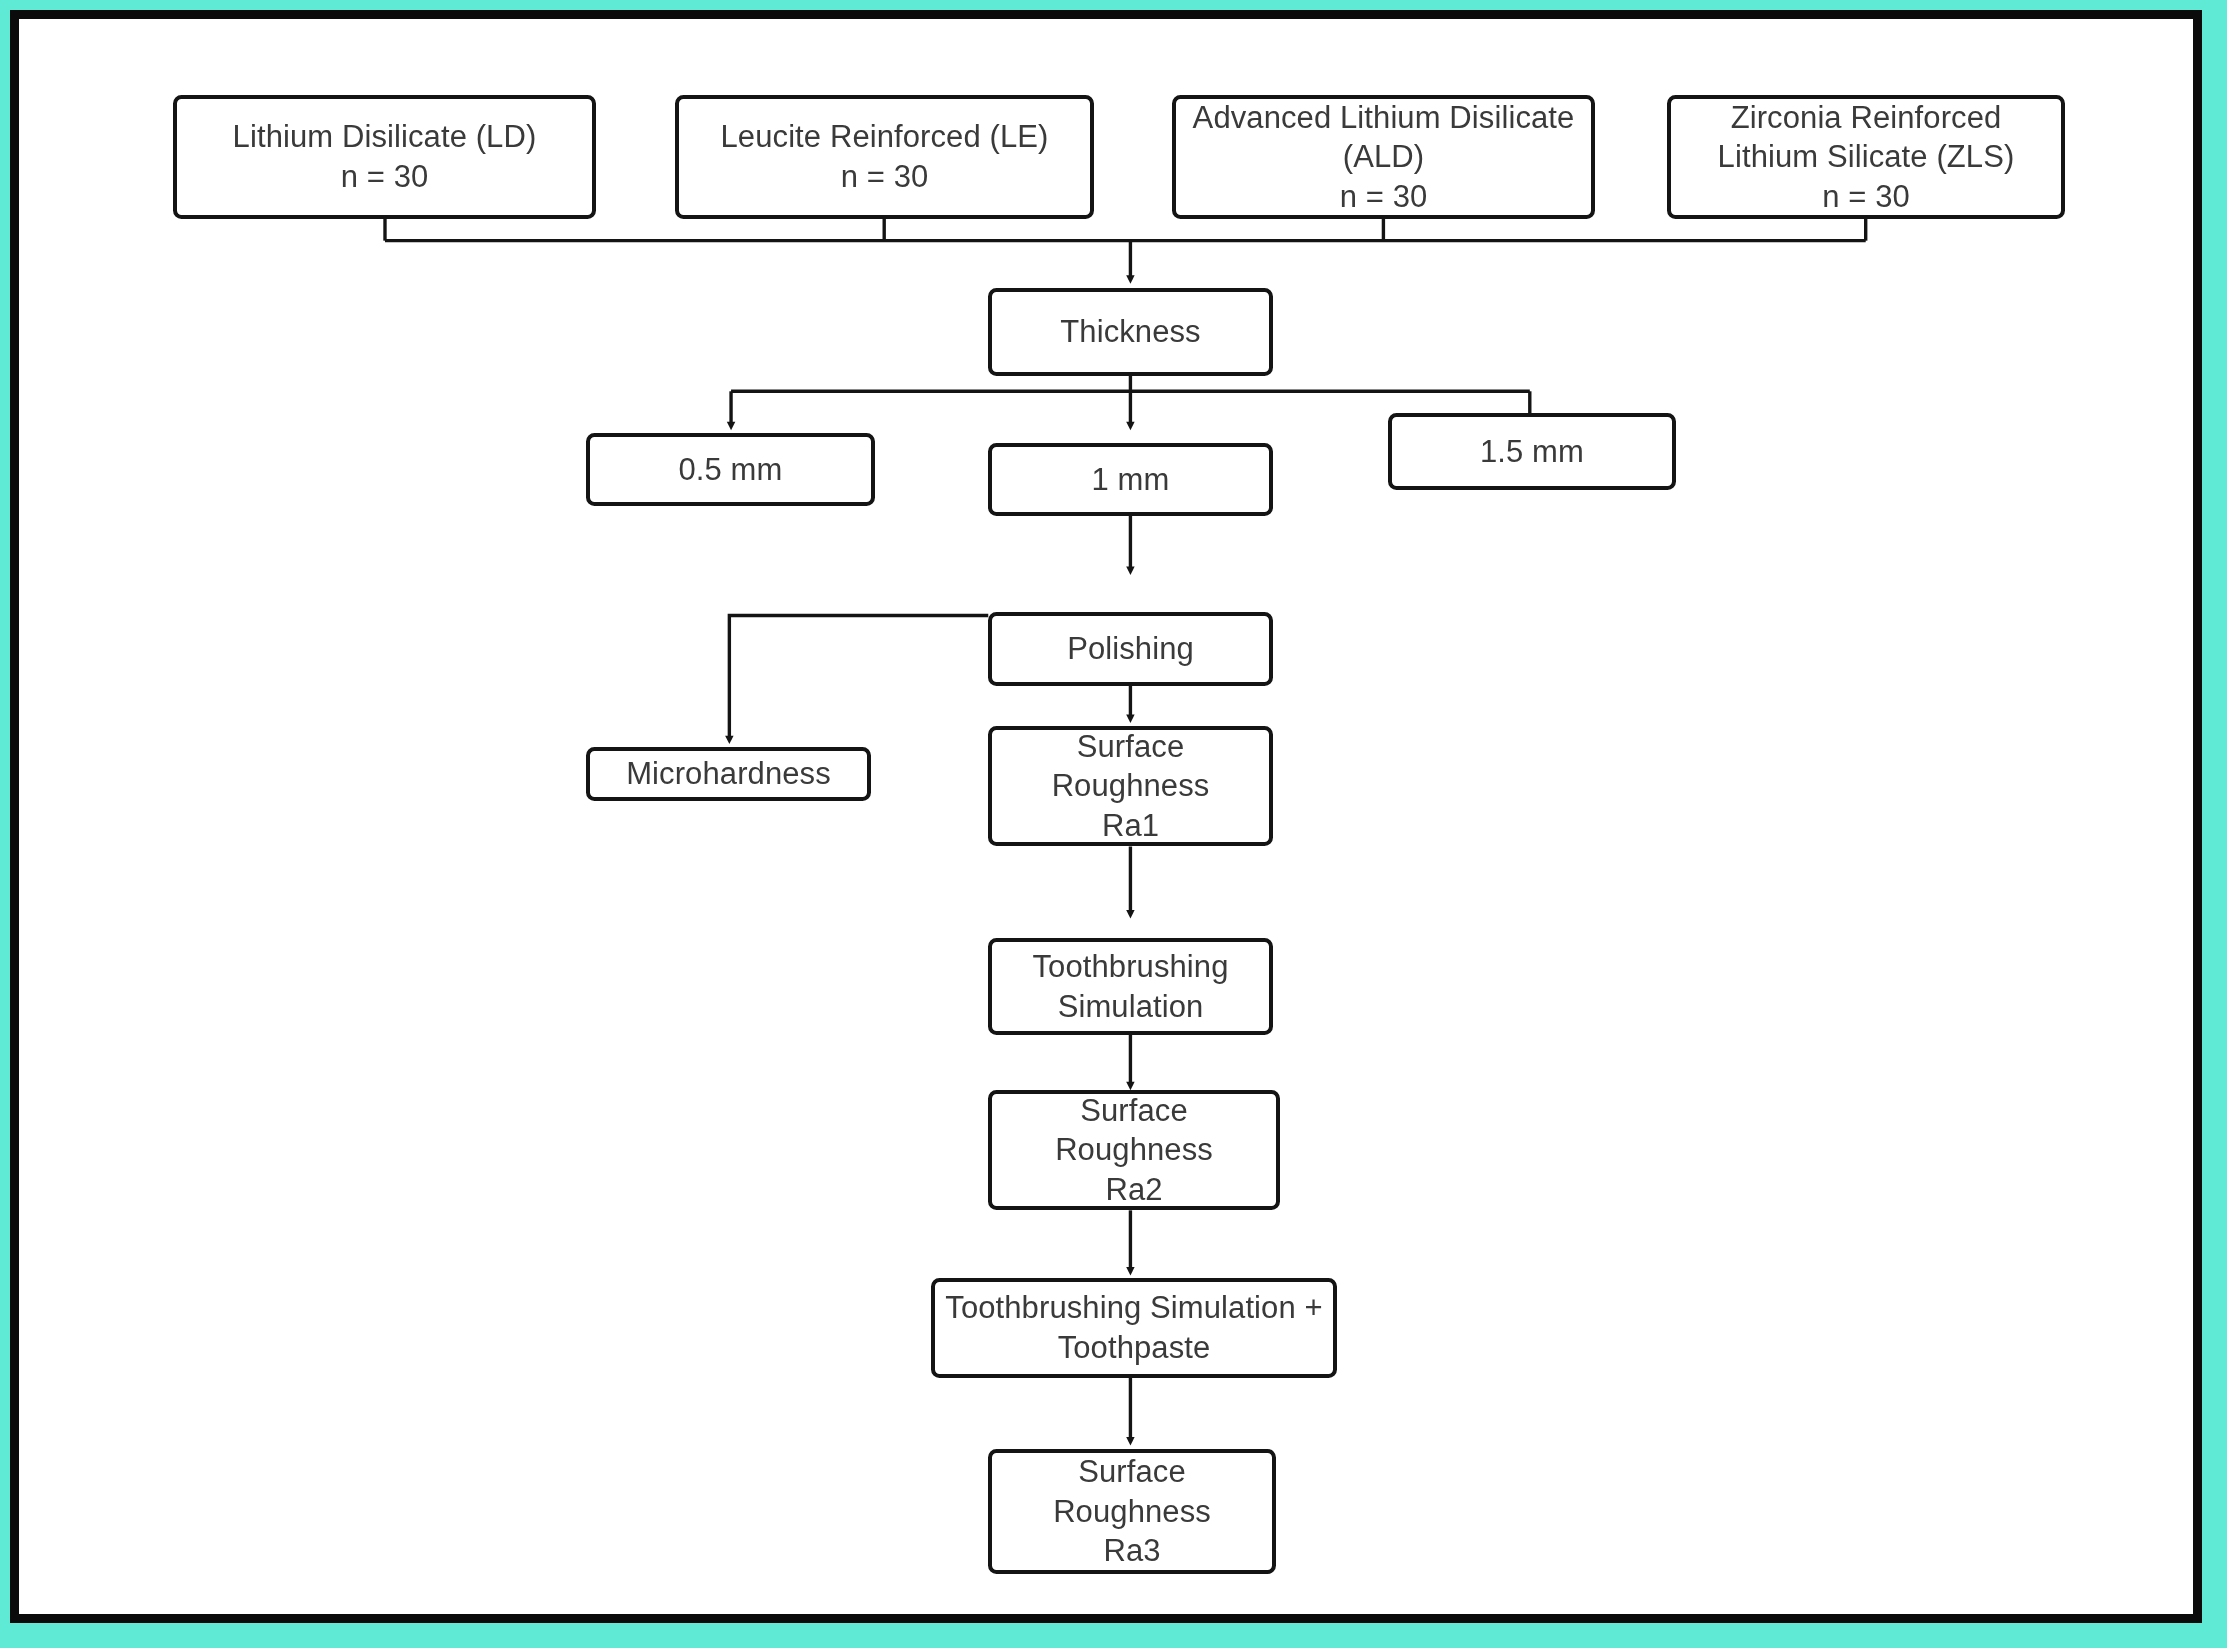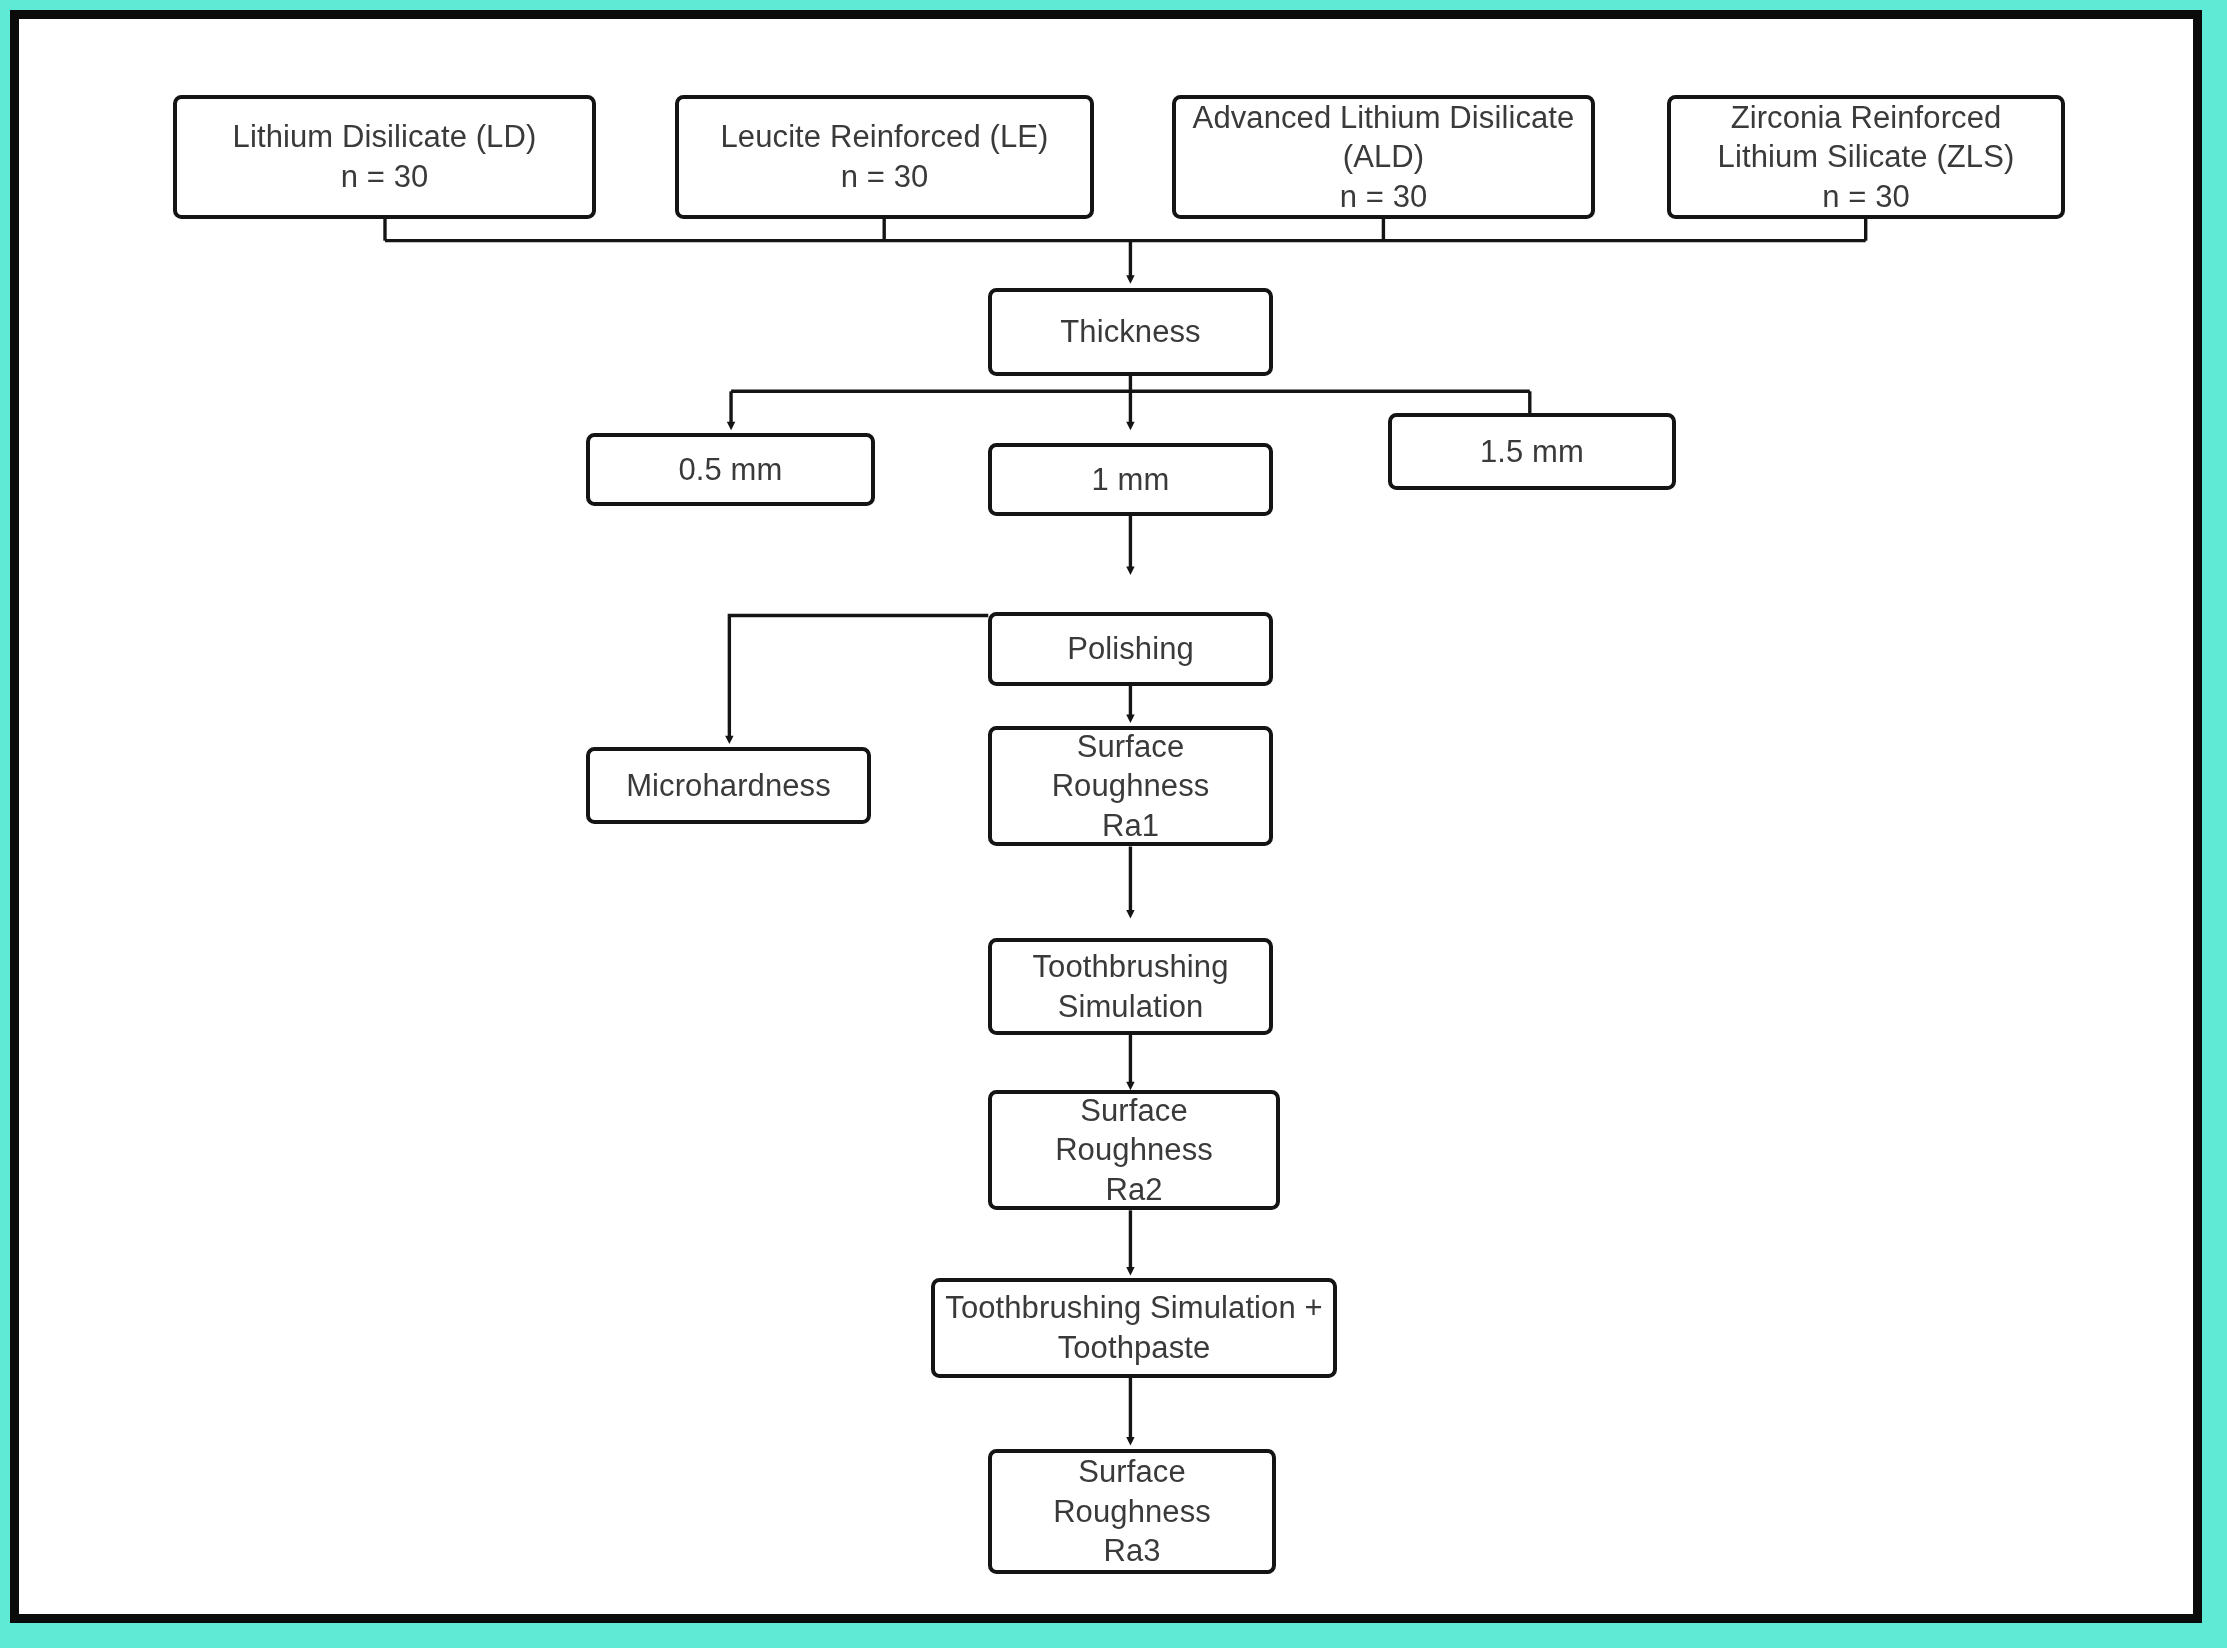--- a/index.html
+++ b/index.html
@@ -144,21 +144,21 @@
     </div>
 
     <div class="node" style="left:1388px; top:413px; width:288px; height:77px;">
       <span class="label">1.5 mm</span>
     </div>
 
     <div class="node" style="left:988px; top:578px; width:285px; height:74px;margin-top:34px;">
       <span class="label">Polishing</span>
     </div>
 
-    <div class="node" style="left:586px; top:747px; width:285px; height:77px;">
+    <div class="node" style="left:586px; top:747px; width:285px; height:54px;">
       <span class="label">Microhardness</span>
     </div>
 
     <div class="node" style="left:988px; top:726px; width:285px; height:120px;">
       <span class="label">Surface Roughness
 Ra1</span>
     </div>
 
     <div class="node" style="left:988px; top:918px; width:285px; height:97px;margin-top:20px;">
       <span class="label">Toothbrushing

